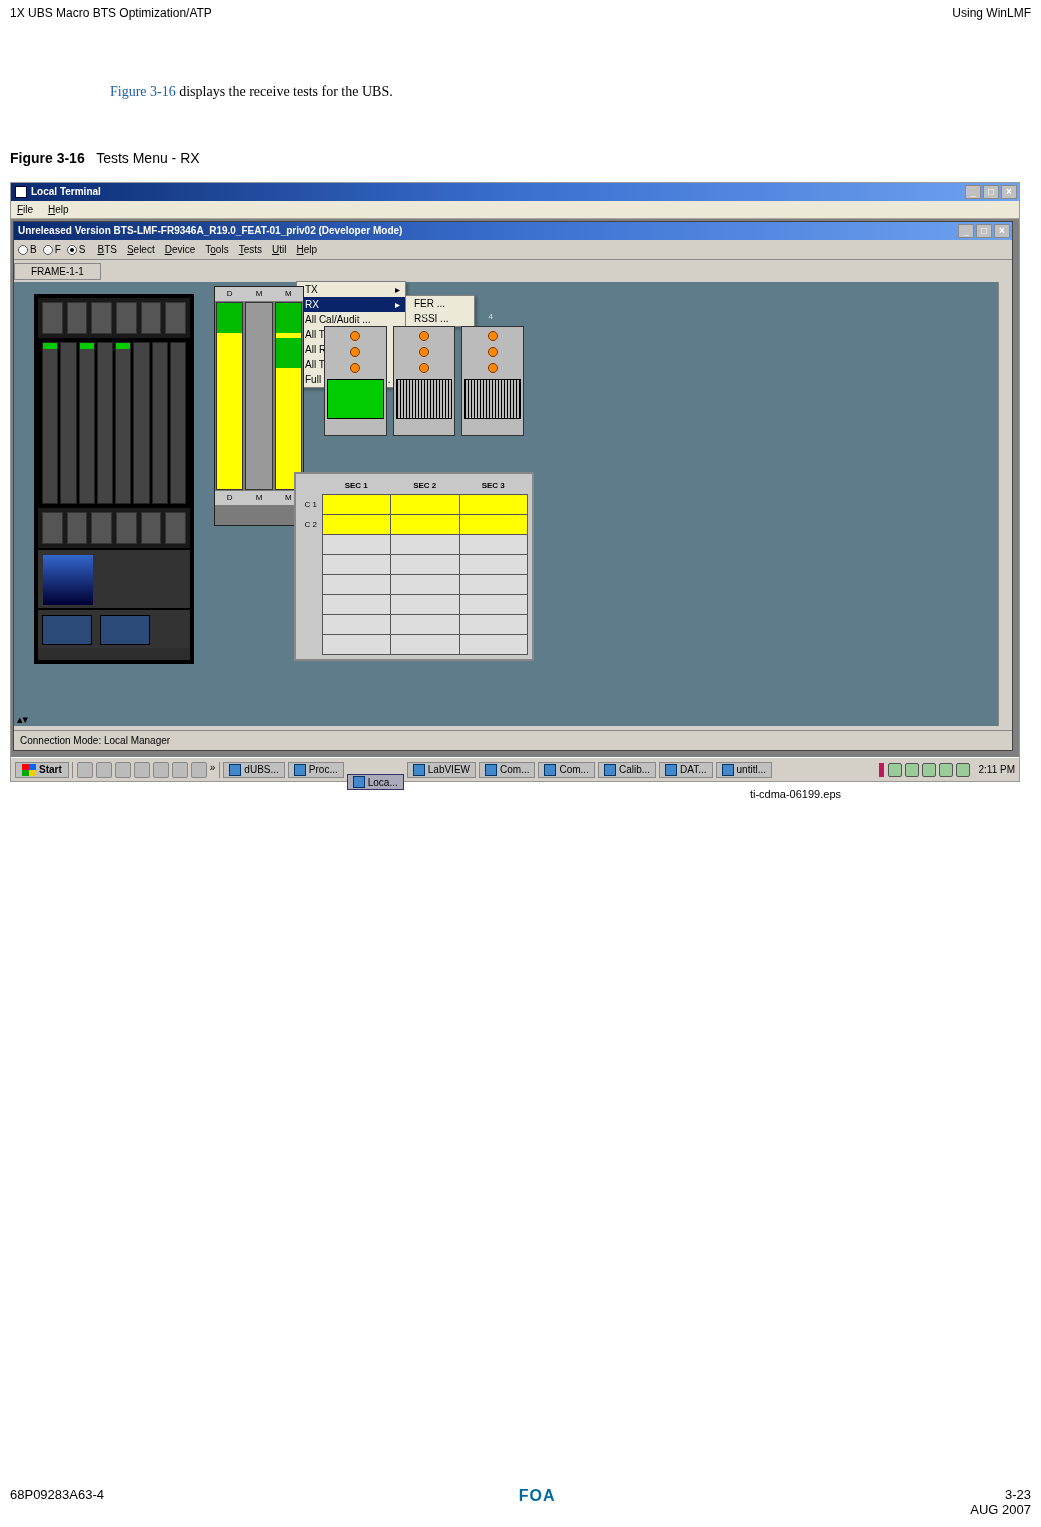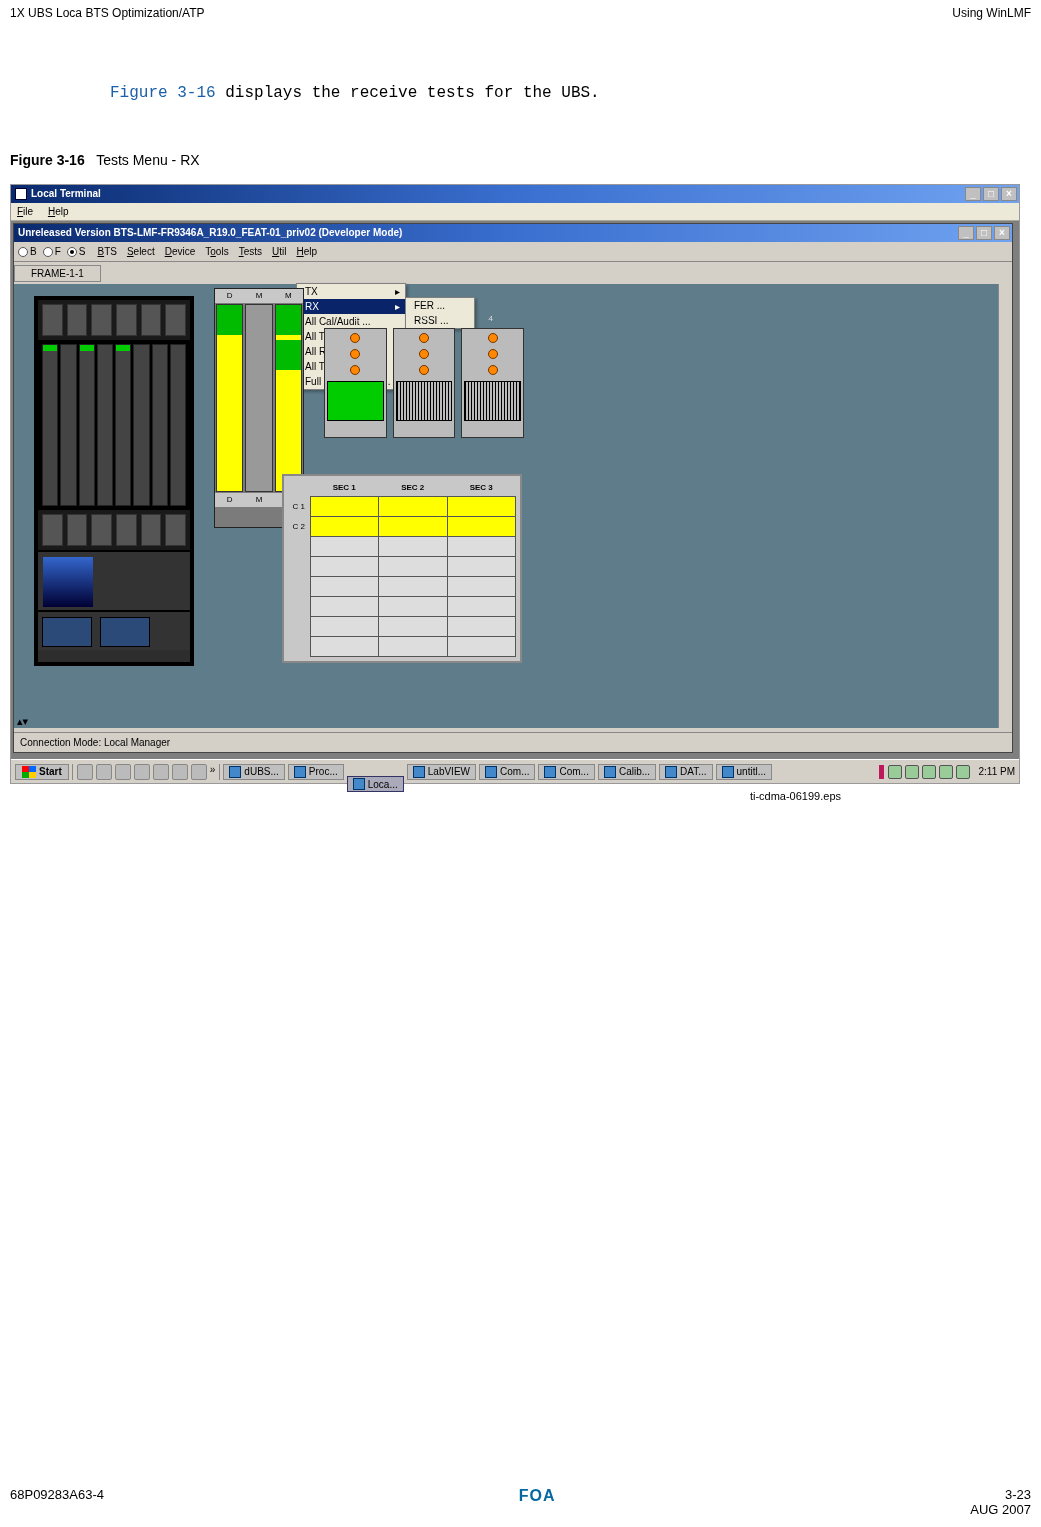--- a/index.html
+++ b/index.html
@@ -12,22 +12,22 @@
     color: #000;
   }
   .page-header {
     display: flex;
     justify-content: space-between;
     padding: 6px 10px 4px 10px;
     font-size: 12px;
   }
   .intro {
     padding: 60px 0 0 110px;
-    font-family: Liberation Mono, monospace;
-    font-size: 16px;
+    font-family: Liberation Serif, serif;
+    font-size: 14px;
   }
   .intro .figlink { color: #1a5fa8; }
   .figure-caption {
     padding: 50px 16px 10px 10px;
     font-size: 14px;
   }
   .figure-caption .bold { font-weight: bold; }
 
   
   .shot {
@@ -141,21 +141,21 @@
   .mods .hdrnum{position:absolute;top:-14px;width:100%;display:flex;font-size:8px;color:#ddd;}
   .mods .hdrnum span{flex:1;text-align:center;}
   .mods .m{flex:1;background:#bbb;border:1px solid #333;display:flex;flex-direction:column;}
   .mods .m .leds{height:50px;display:flex;flex-direction:column;gap:6px;padding:4px;}
   .mods .m .led{width:10px;height:10px;border-radius:50%;background:#f80;border:1px solid #730;align-self:center;}
   .mods .m .bar{height:40px;background:repeating-linear-gradient(90deg,#000 0 1px,transparent 1px 3px);margin:2px;border:1px solid #000;}
   .mods .m.first .bar{background:#0c0;}
 
   
   .secgrid{
-    position:absolute; top:190px; left:268px; width:240px;
+    position:absolute; top:190px; left:280px; width:240px;
     background:#c8c8c8; border:2px solid #888; padding:4px;
   }
   .secgrid table{border-collapse:collapse;width:100%;font-size:8px;}
   .secgrid th{height:16px;text-align:center;}
   .secgrid td{height:20px;border:1px solid #555;background:#ddd;}
   .secgrid td.y{background:#ff0;}
   .secgrid td.lab{border:none;width:22px;background:#c8c8c8;text-align:center;}
 
   .status-bar{
     position:absolute; left:0; right:0; bottom:0; height:20px;
@@ -188,21 +188,21 @@
     position:absolute; bottom:10px; left:10px; right:10px;
     display:flex; justify-content:space-between; font-size:13px;
   }
   .page-footer .mid{ text-align:center; color:#0369a1; font-weight:bold;}
   .page-footer .mid .foa{display:block;font-size:16px;letter-spacing:1px;}
 </style>
 </head>
 <body>
 
 <div class="page-header">
-  <span>1X UBS Loca BTS Optimization/ATP</span>
+  <span>1X UBS Macro BTS Optimization/ATP</span>
   <span>Using WinLMF</span>
 </div>
 
 <div class="intro">
   <span class="figlink">Figure 3-16</span><span> displays the receive tests for the UBS.</span>
 </div>
 
 <div class="figure-caption">
   <span class="bold">Figure 3-16</span>&nbsp;&nbsp;
   <span>Tests Menu - RX</span>

